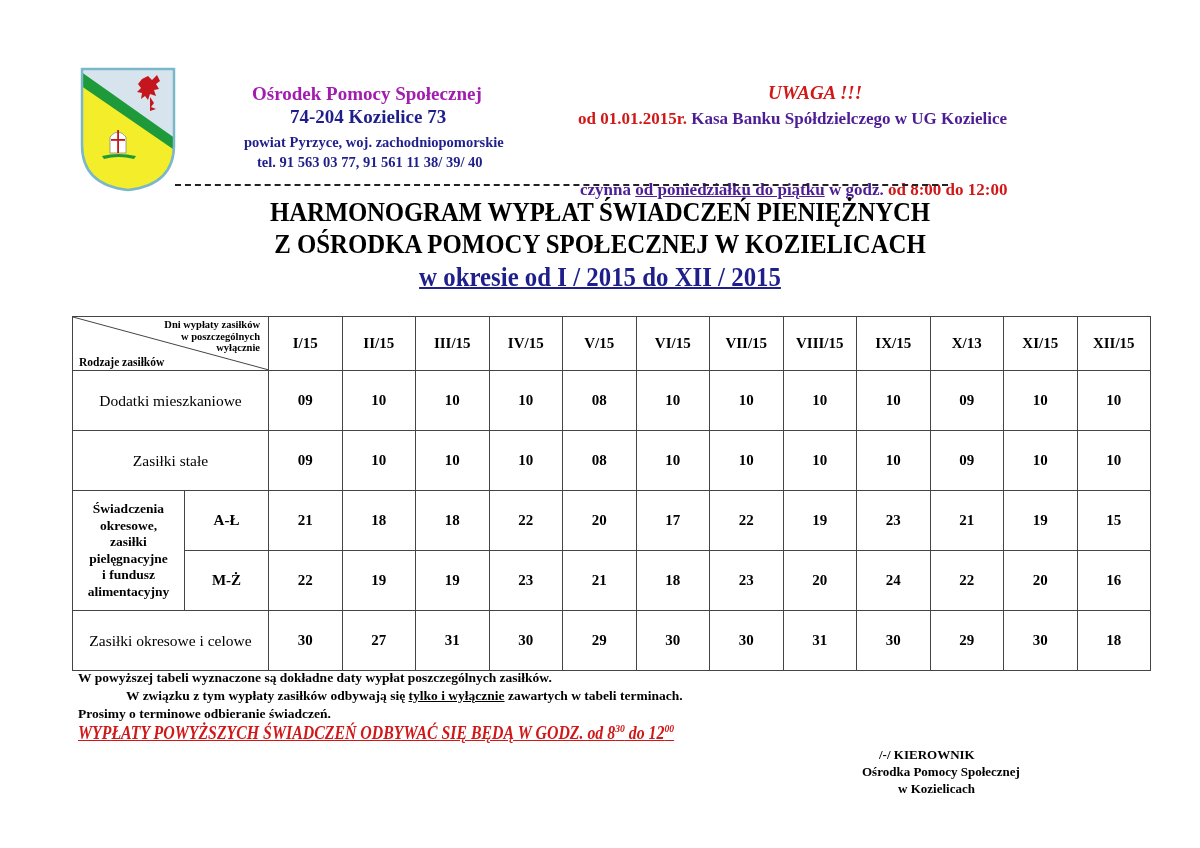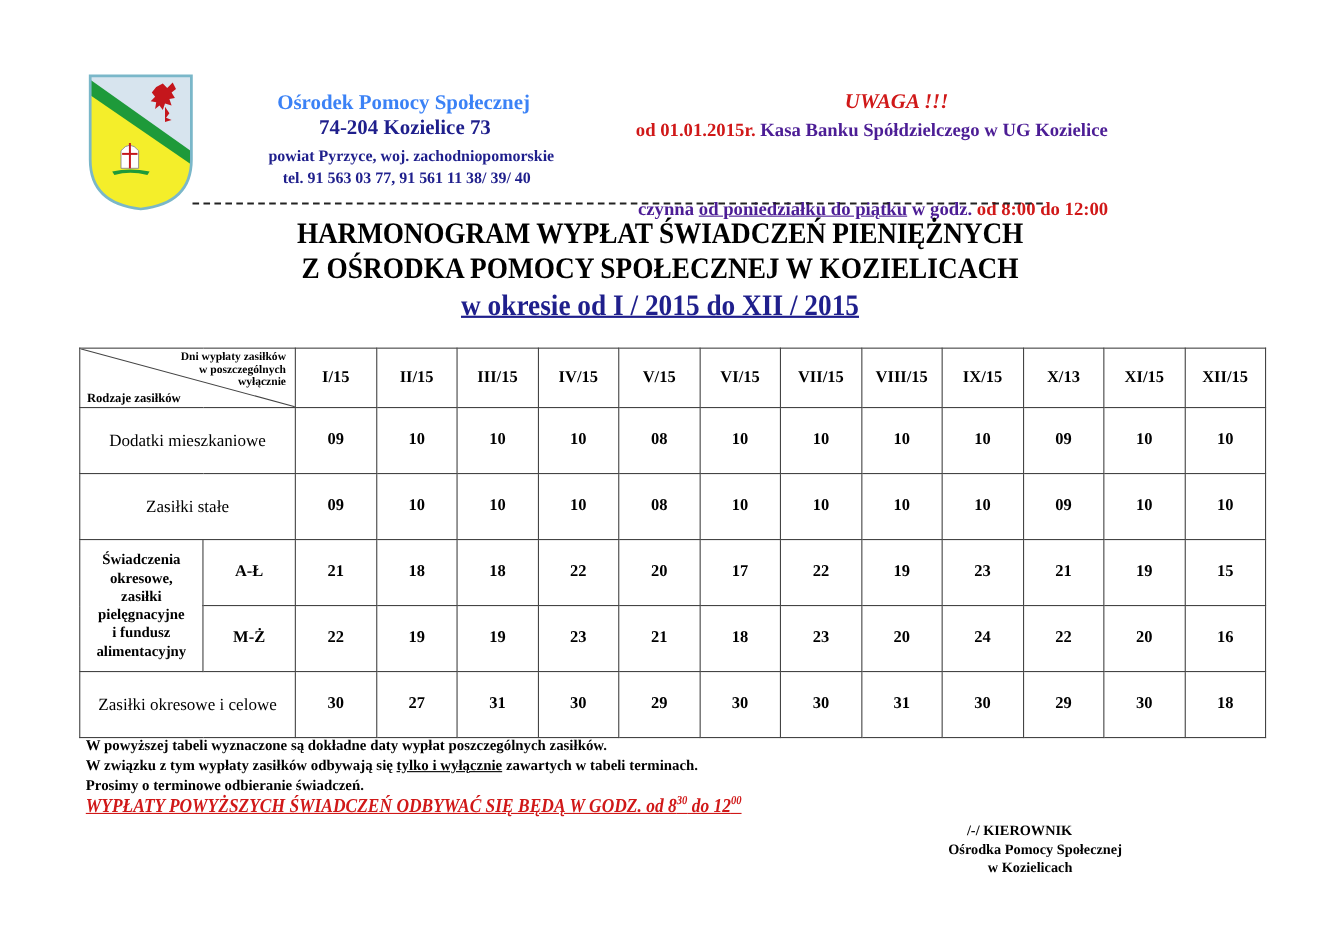--- a/index.html
+++ b/index.html
@@ -6,21 +6,21 @@
   body { width:1200px; height:848px; position:relative; overflow:hidden;
          font-family:"Liberation Serif", "DejaVu Serif", serif; color:#000; }
   .abs { position:absolute; }
   .navy { color:#4c1d95; }
   .red { color:#d01818; }
 
   
   #logo { left:80px; top:67px; width:96px; height:125px; }
 
   
-  .org-name { left:252px; top:83px; font-size:19px; font-weight:bold; color:#3b82f6; white-space:nowrap; }
+  .org-name { left:252px; top:83px; font-size:19px; font-weight:bold; color:#a21caf; white-space:nowrap; }
   .org-addr { left:290px; top:106px; font-size:19px; font-weight:bold; color:#1f1f8c; white-space:nowrap; }
   .org-powiat { left:244px; top:134px; font-size:14.5px; font-weight:bold; color:#1f1f8c; white-space:nowrap; }
   .org-tel { left:257px; top:154px; font-size:14.5px; font-weight:bold; color:#1f1f8c; white-space:nowrap; }
 
   .notice-title { left:768px; top:82px; font-size:19px; font-weight:bold; font-style:italic; color:#d01818; white-space:nowrap; }
   .notice-line1 { left:578px; top:109px; font-size:17px; font-weight:bold; white-space:nowrap; }
   .notice-line2 { left:580px; top:132px; font-size:17px; font-weight:bold; white-space:nowrap;margin-top:48px; }
   .u { text-decoration:underline; }
 
   .dash-line { left:175px; top:184px; width:773px; height:0; border-top:2px dashed #222; }
@@ -41,21 +41,21 @@
   tr.r60 td { height:59px; }
 
   .corner { position:relative; width:100%; height:53px; overflow:hidden; }
   .corner svg { position:absolute; left:0; top:0; }
   .corner .top-text { position:absolute; right:8px; top:2px; text-align:right; font-size:10.5px; font-weight:bold; line-height:11.5px; }
   .corner .bottom-text { position:absolute; left:6px; bottom:2px; font-size:11.5px; font-weight:bold; }
 
   
   .note { left:78px; font-size:13.5px; font-weight:bold; white-space:nowrap; }
   .note1 { top:670px; }
-  .note2 { top:688px; }
+  .note2 { top:688px;margin-left:48px; }
   .note3 { top:706px; }
   .warn { left:78px; top:722px; font-size:18px; font-weight:bold; font-style:italic; color:#d01818; white-space:nowrap; text-decoration:underline; transform-origin:left; transform:scaleX(0.88); }
   .warn sup { font-size:11px; }
   .sig { font-size:13px; font-weight:bold; white-space:nowrap; }
   .sig1 { left:879px; top:747px; }
   .sig2 { left:862px; top:764px; }
   .sig3 { left:898px; top:781px; }
 </style>
 </head>
 <body>

